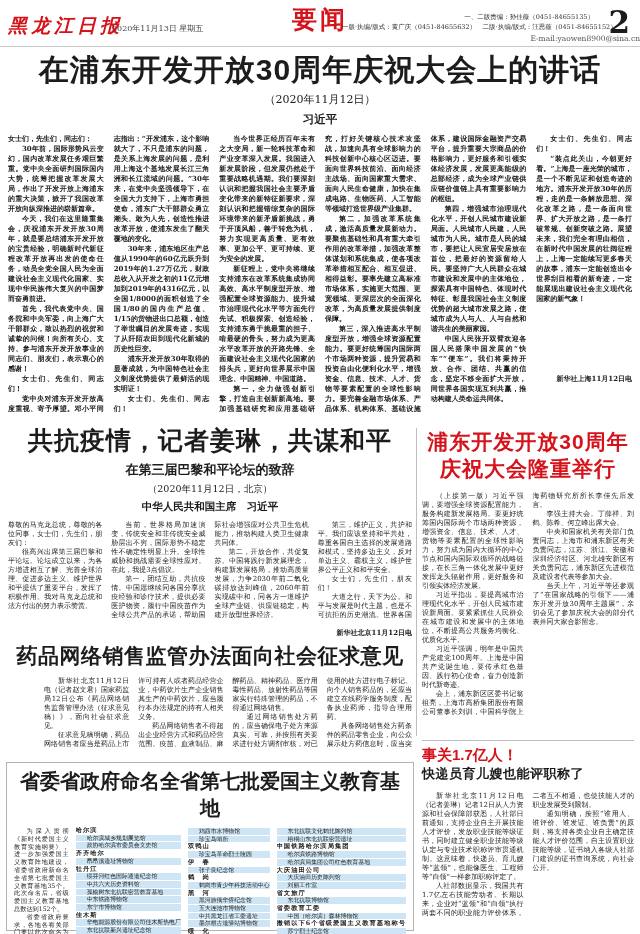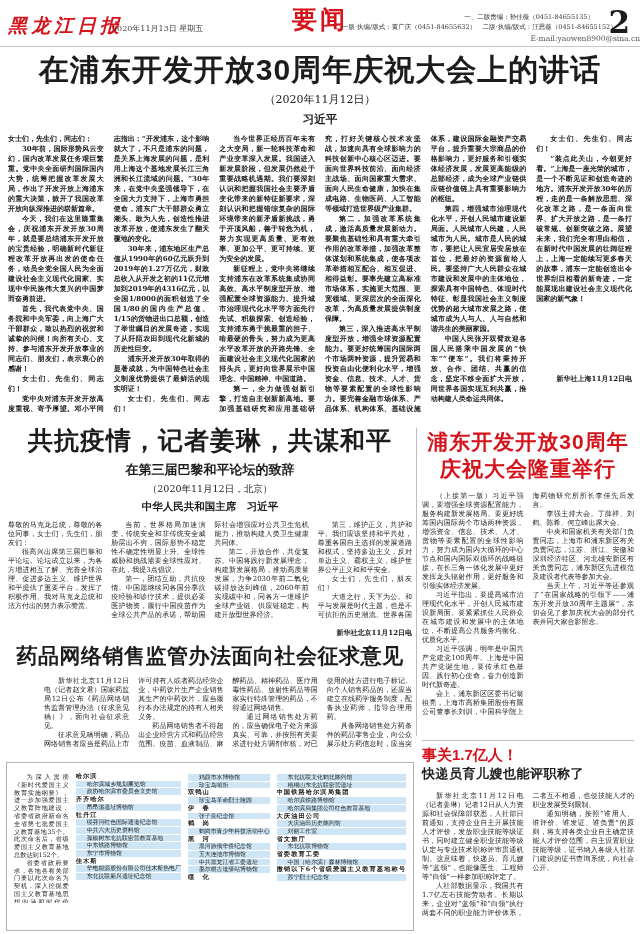--- a/index.html
+++ b/index.html
@@ -139,20 +139,21 @@
   <div class="colsbody drug-cols">
       <p>新华社北京11月12日电（记者赵文君）国家药监局12日公布《药品网络销售监督管理办法（征求意见稿）》，面向社会征求意见。</p>
       <p>征求意见稿明确，药品网络销售者应当是药品上市许可持有人或者药品经营企业，中药饮片生产企业销售其生产的中药饮片，应当履行本办法规定的持有人相关义务。</p>
       <p>药品网络销售者不得超出企业经营方式和药品经营范围。疫苗、血液制品、麻醉药品、精神药品、医疗用毒性药品、放射性药品等国家实行特殊管理的药品，不得通过网络销售。</p>
       <p>通过网络销售处方药的，应当确保电子处方来源真实、可靠，并按照有关要求进行处方调剂审核，对已使用的处方进行电子标记。向个人销售药品的，还应当建立在线药学服务制度，配备执业药师，指导合理用药。</p>
       <p>具备网络销售处方药条件的药品零售企业，向公众展示处方药信息时，应当突出显示“处方药须凭处方在执业药师指导下购买和使用”等风险警示信息，不得以买药品赠药品等方式向公众赠送处方药和甲类非处方药。</p>
     </div>
 </article>
 
 <section class="bases">
+  <h2 class="sans">省委省政府命名全省第七批爱国主义教育基地</h2>
   <div class="bases-wrap">
     <div class="bases-intro">
         <p>为深入贯彻《新时代爱国主义教育实施纲要》，进一步加强爱国主义教育阵地建设，省委省政府新命名全省第七批爱国主义教育基地35个。此次命名后，省级爱国主义教育基地总数达到152个。</p>
         <p>省委省政府要求，各地各有关部门要以此次命名为契机，深入挖掘爱国主义教育基地思想内涵和时代价值，为推动龙江全面振兴全方位振兴凝聚强大精神动力。</p>
       </div>
     <div class="bases-col">
         <span class="city">哈尔滨</span>
         <span class="venue">哈尔滨城乡规划展览馆</span>
         <span class="venue">政协哈尔滨市委员会文史馆</span>
         <span class="city">齐齐哈尔</span>

